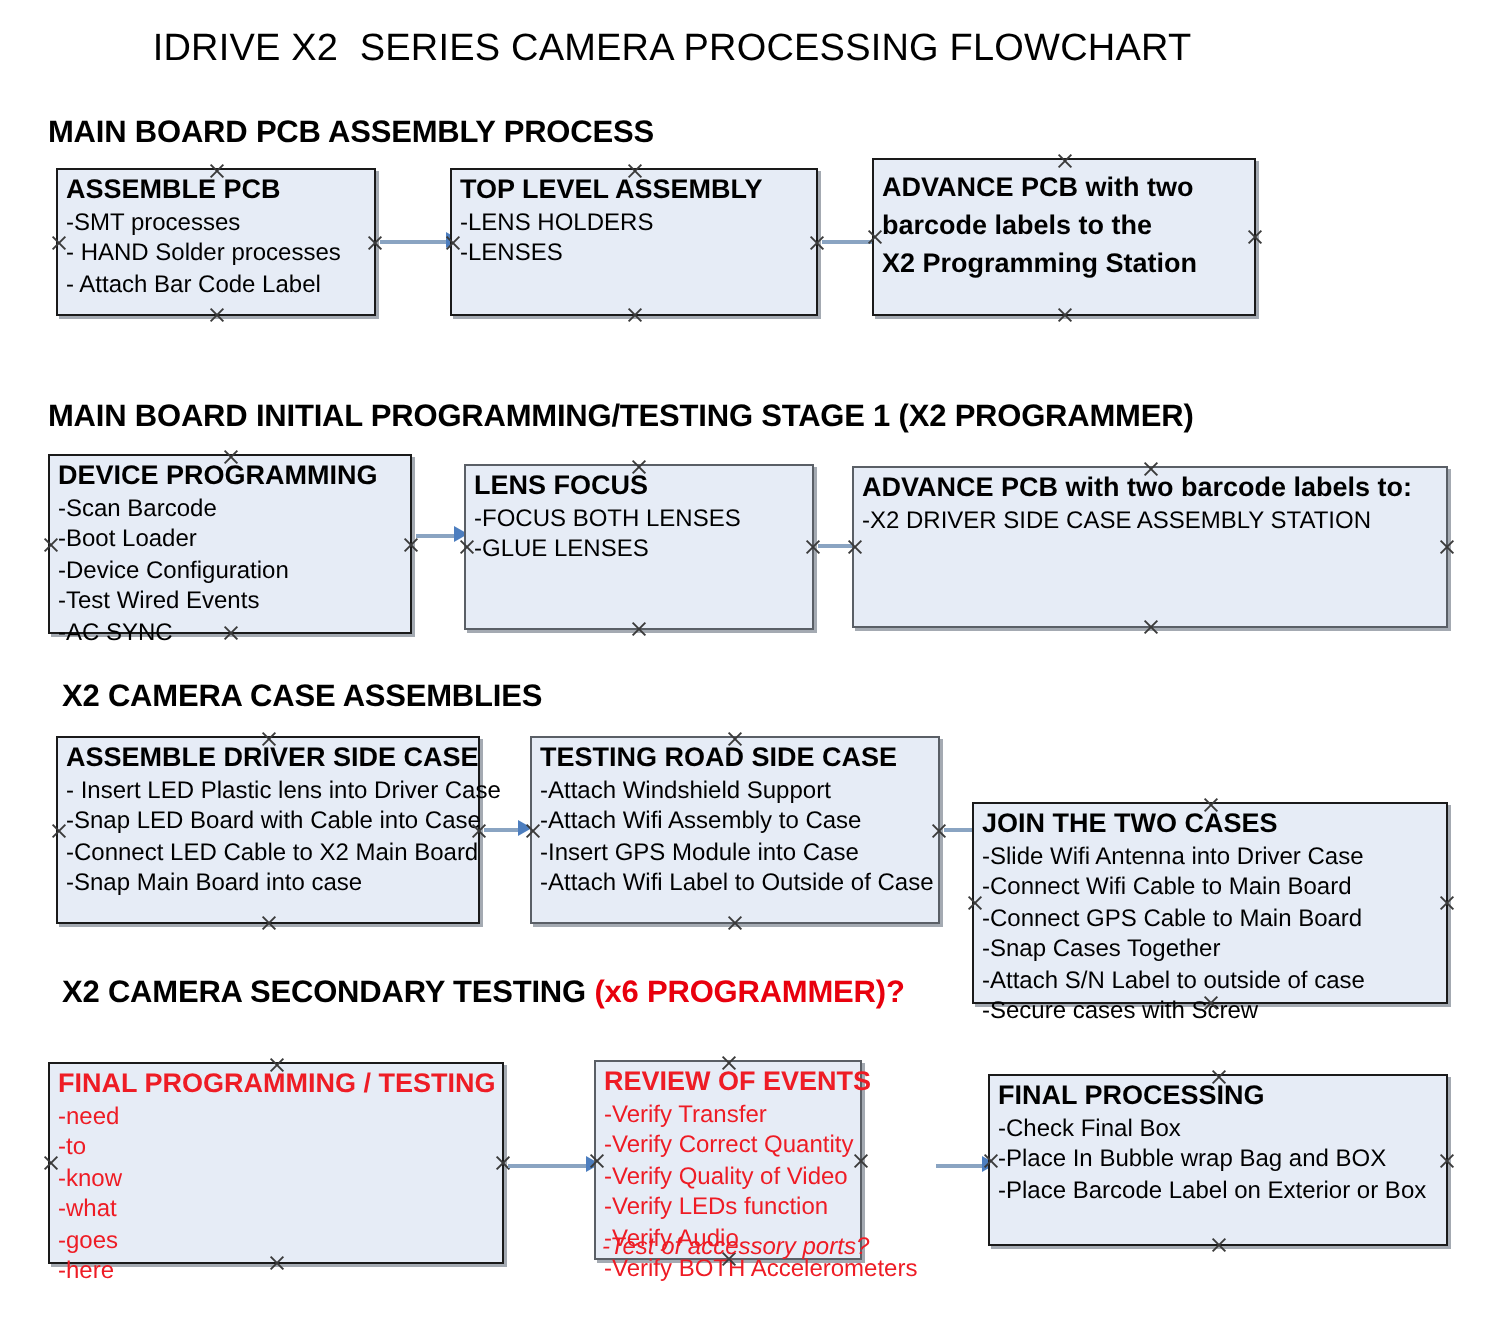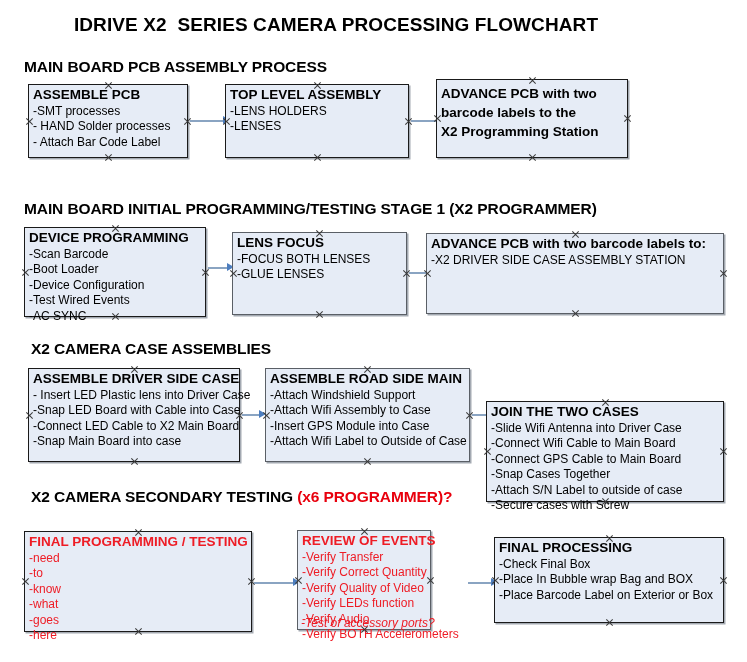--- a/index.html
+++ b/index.html
@@ -22,21 +22,21 @@
     height: 662px;
   }
 
   
   .doc-title {
     position: absolute;
     left: 0; top: 14px;
     width: 672px;
     text-align: center;
     font-size: 19px;
-    font-weight: bold;
+    font-weight: normal;
     letter-spacing: 0.1px;
     white-space: pre;
   }
   .section-title {
     position: absolute;
     font-size: 15.5px;
     font-weight: bold;
     white-space: nowrap;
     letter-spacing: -0.1px;
   }
@@ -261,21 +261,21 @@
     <span class="handle" style="left:100%; top:50%;"></span>
   </div>
 
   <div class="arrow" style="left:242px; top:409px; width:26px;">
     <div class="shaft" style="width:18px;"></div>
     <div class="head" style="left:17px;"></div>
   </div>
 
   <div class="node greyborder" style="left:265px; top:368px; width:205px; height:94px;">
     <div class="node-inner">
-      <div class="node-title">ASSEMBLE ROAD SIDE MAIN</div>
+      <div class="node-title">TESTING ROAD SIDE CASE</div>
       <div class="node-line">-Attach Windshield Support</div>
       <div class="node-line">-Attach Wifi Assembly to Case</div>
       <div class="node-line">-Insert GPS Module into Case</div>
       <div class="node-line">-Attach Wifi Label to Outside of Case</div>
     </div>
     <span class="handle" style="left:50%; top:0;"></span>
     <span class="handle" style="left:50%; top:100%;"></span>
     <span class="handle" style="left:0; top:50%;"></span>
     <span class="handle" style="left:100%; top:50%;"></span>
   </div>

